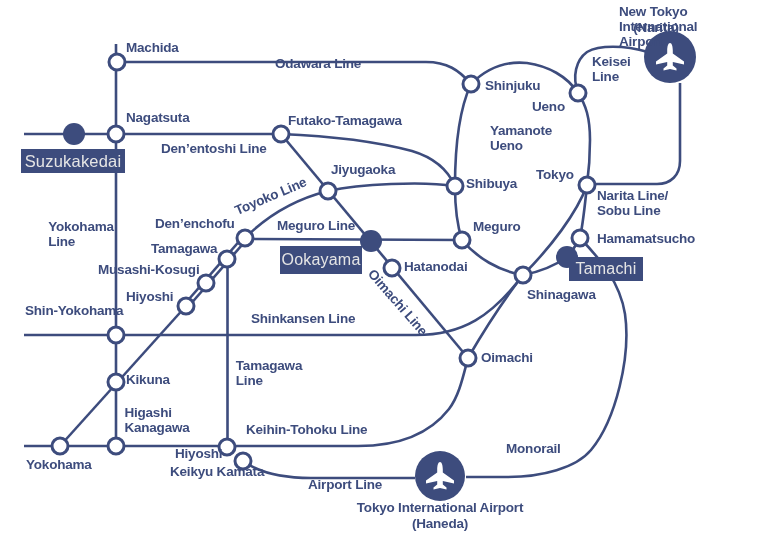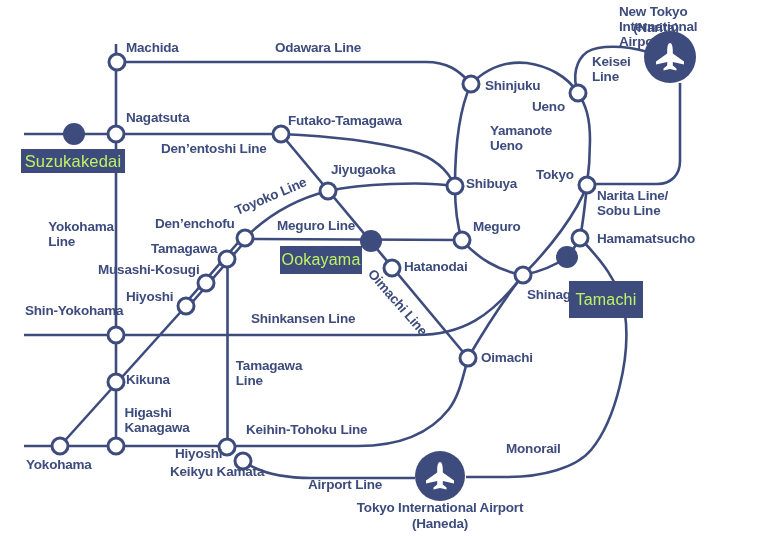--- a/index.html
+++ b/index.html
@@ -2,21 +2,21 @@
 <html><head>
 <meta charset="utf-8">
 <style>
   html,body{margin:0;padding:0;background:#fff}
   .wrap{position:relative;width:763px;height:536px;background:#fff;overflow:hidden;
         font-family:"Liberation Sans",sans-serif}
   .wrap svg{position:absolute;left:0;top:0}
   .lbl{position:absolute;color:#3d4c7d;font-size:13.5px;font-weight:600;line-height:1.1;
        white-space:pre-line;letter-spacing:-0.2px}
   .c{transform:translateX(-50%);}
-  .box{position:absolute;background:#3d4c7d;color:#bef264;display:flex;align-items:center;
+  .box{position:absolute;background:#3d4c7d;color:#e5e5e5;display:flex;align-items:center;
        justify-content:center;font-size:16px;font-weight:400;letter-spacing:0.2px}
 </style>
 </head>
 <body>
 
 <div class="wrap">
 
   <svg width="763" height="536" viewBox="0 0 763 536">
     <g fill="none" stroke="#3d4c7d" stroke-width="2.6">
 
@@ -119,21 +119,21 @@
   <div class="lbl" style="left:25px;top:304px">Shin-Yokohama</div>
   <div class="lbl" style="left:126px;top:373px">Kikuna</div>
   <div class="lbl c" style="left:157px;top:406px">Higashi
 Kanagawa</div>
   <div class="lbl" style="left:26px;top:458px">Yokohama</div>
   <div class="lbl" style="left:175px;top:447px">Hiyoshi</div>
   <div class="lbl" style="left:170px;top:465px">Keikyu Kamata</div>
   <div class="lbl" style="left:404px;top:260px">Hatanodai</div>
   <div class="lbl" style="left:481px;top:351px">Oimachi</div>
 
-  <div class="lbl" style="left:275px;top:41px">Odawara Line</div>
+  <div class="lbl" style="left:275px;top:57px">Odawara Line</div>
   <div class="lbl" style="left:161px;top:142px">Den’entoshi Line</div>
   <div class="lbl c" style="left:81px;top:220px">Yokohama
 Line</div>
   <div class="lbl" style="left:271px;top:197px;transform:translate(-50%,-50%) rotate(-23deg)">Toyoko Line</div>
   <div class="lbl" style="left:277px;top:219px">Meguro Line</div>
   <div class="lbl c" style="left:521px;top:124px">Yamanote
 Ueno</div>
   <div class="lbl" style="left:592px;top:55px">Keisei
 Line</div>
   <div class="lbl" style="left:597px;top:189px">Narita Line/
@@ -146,15 +146,15 @@
   <div class="lbl" style="left:308px;top:478px">Airport Line</div>
   <div class="lbl" style="left:506px;top:442px">Monorail</div>
 
   <div class="lbl c" style="left:667px;top:5px">New Tokyo International Airport</div>
   <div class="lbl c" style="left:656px;top:21px">(Narita)</div>
   <div class="lbl c" style="left:440px;top:501px">Tokyo International Airport</div>
   <div class="lbl c" style="left:440px;top:517px">(Haneda)</div>
 
   <div class="box" style="left:21px;top:149px;width:104px;height:24px;font-size:16.5px">Suzukakedai</div>
   <div class="box" style="left:280px;top:246px;width:82px;height:28px">Ookayama</div>
-  <div class="box" style="left:569px;top:281px;width:74px;height:37px">Tamachi</div>
+  <div class="box" style="left:569px;top:257px;width:74px;height:24px">Tamachi</div>
 
 </div>
 
 </body></html>

